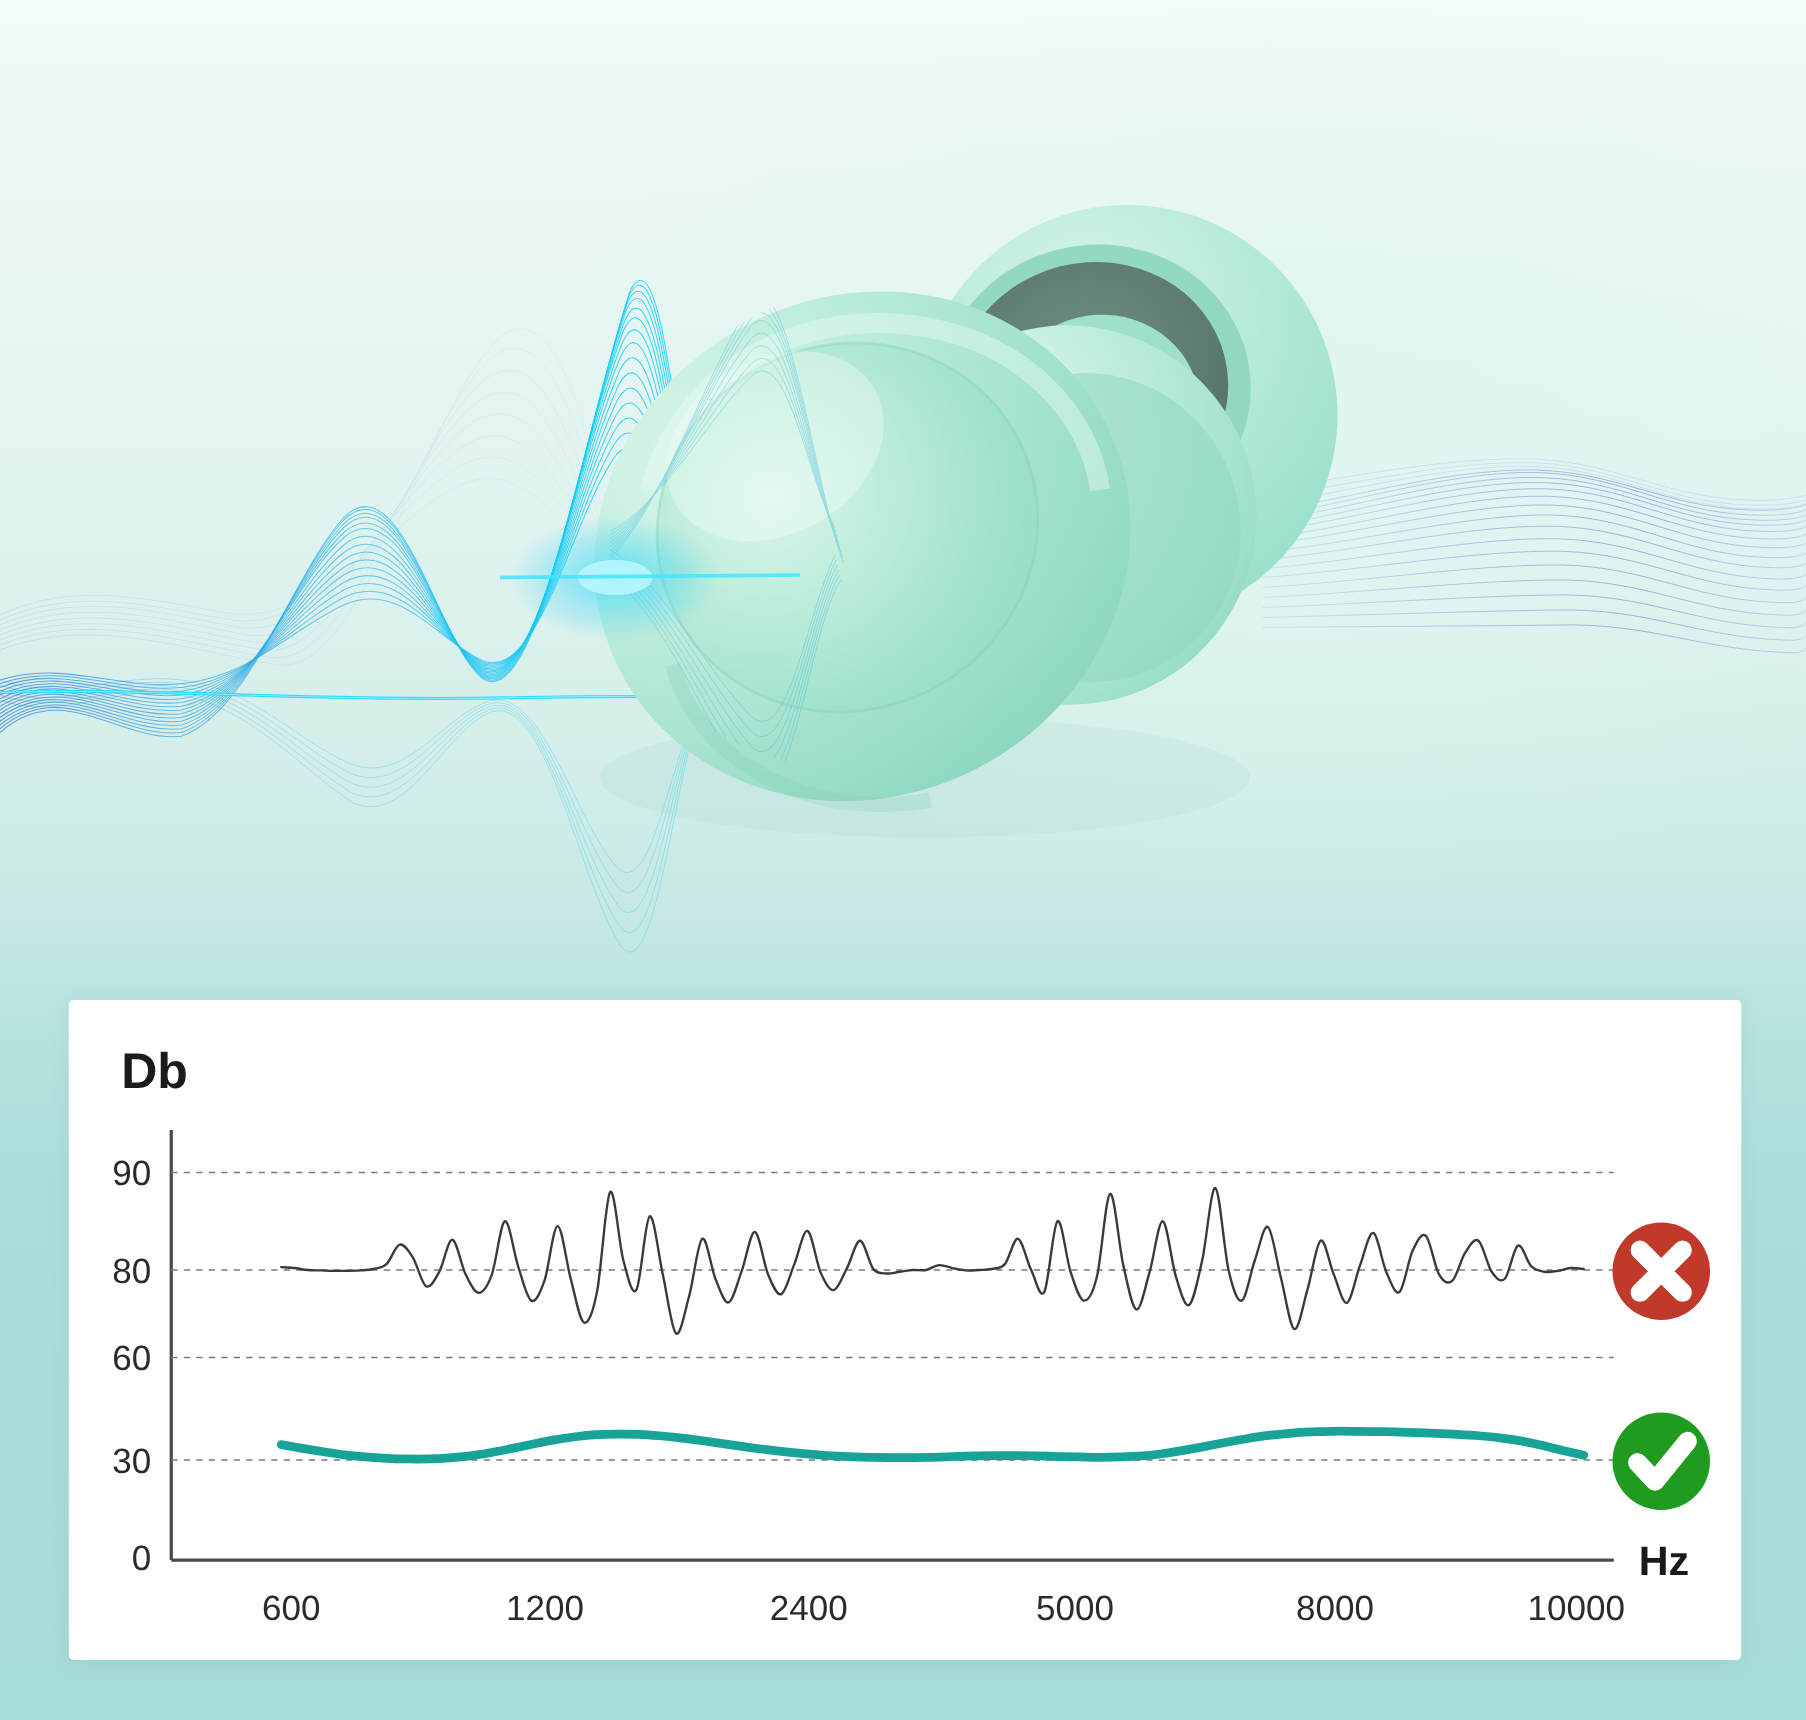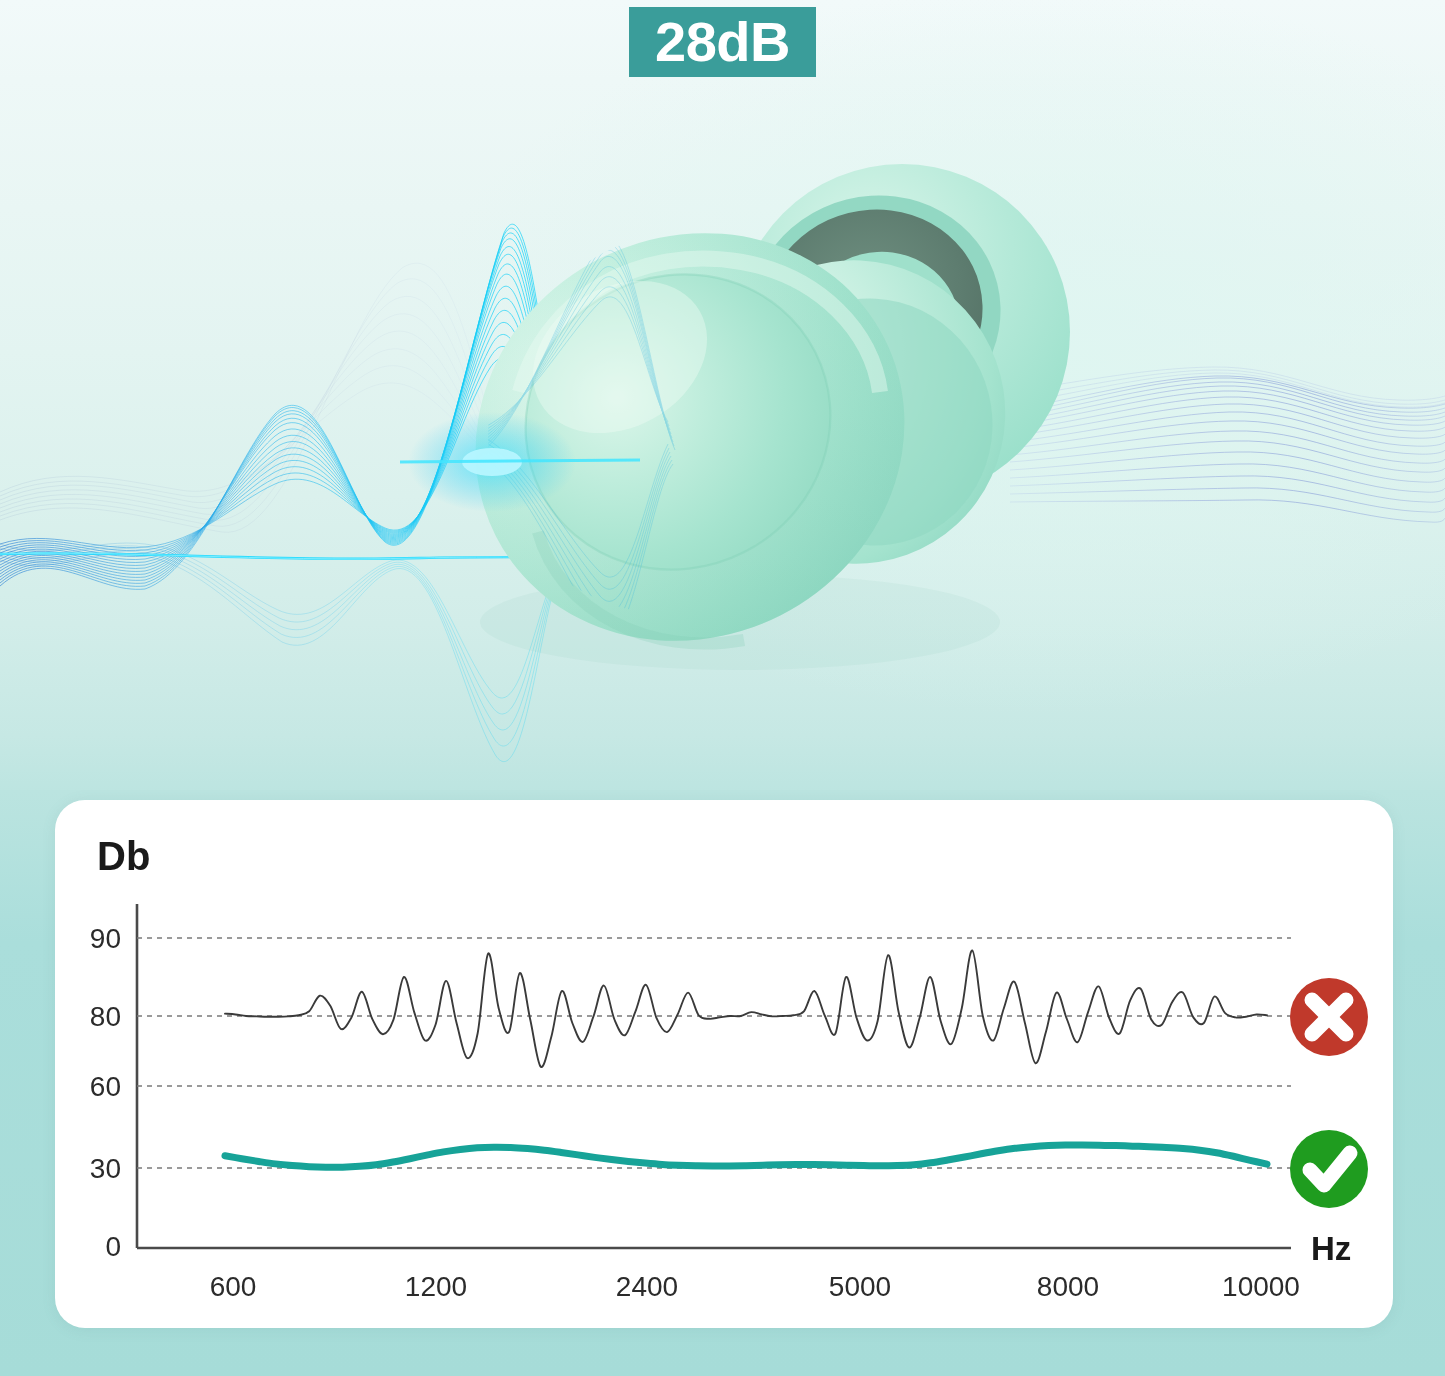--- a/index.html
+++ b/index.html
@@ -90,21 +90,21 @@
   #scene svg { display: block; }
 
   
   #chart-card {
     position: absolute;
     left: 55px;
     top: 800px;
     width: 1338px;
     height: 528px;
     background: #ffffff;
-    border-radius: 30px;
+    border-radius: 4px;
     box-shadow: 0 2px 14px rgba(90,140,140,0.12);
     overflow: hidden;
   }
   #chart-card svg { display: block; }
   .axis-unit {
     font-family: "Liberation Sans", sans-serif;
     font-weight: bold;
     fill: #1a1a1a;
   }
   .tick-label {
@@ -115,21 +115,20 @@
 </head>
 <body>
 
 <div id="stage">
 
   <div id="hero"></div>
   <div id="hero-tint"></div>
   <div id="lower-band"></div>
 
   <div id="header">
-    <div id="badge">28dB</div>
   </div>
 
   <div id="scene">
     <svg width="1445" height="700" viewBox="0 0 1445 700">
       <defs>
 
         <linearGradient id="wLeft" x1="0" y1="0" x2="1" y2="0">
           <stop offset="0%" stop-color="#2a7fd4" stop-opacity="0.75"></stop>
           <stop offset="30%" stop-color="#2ea8e6" stop-opacity="0.62"></stop>
           <stop offset="62%" stop-color="#19c6f5" stop-opacity="0.70"></stop>

